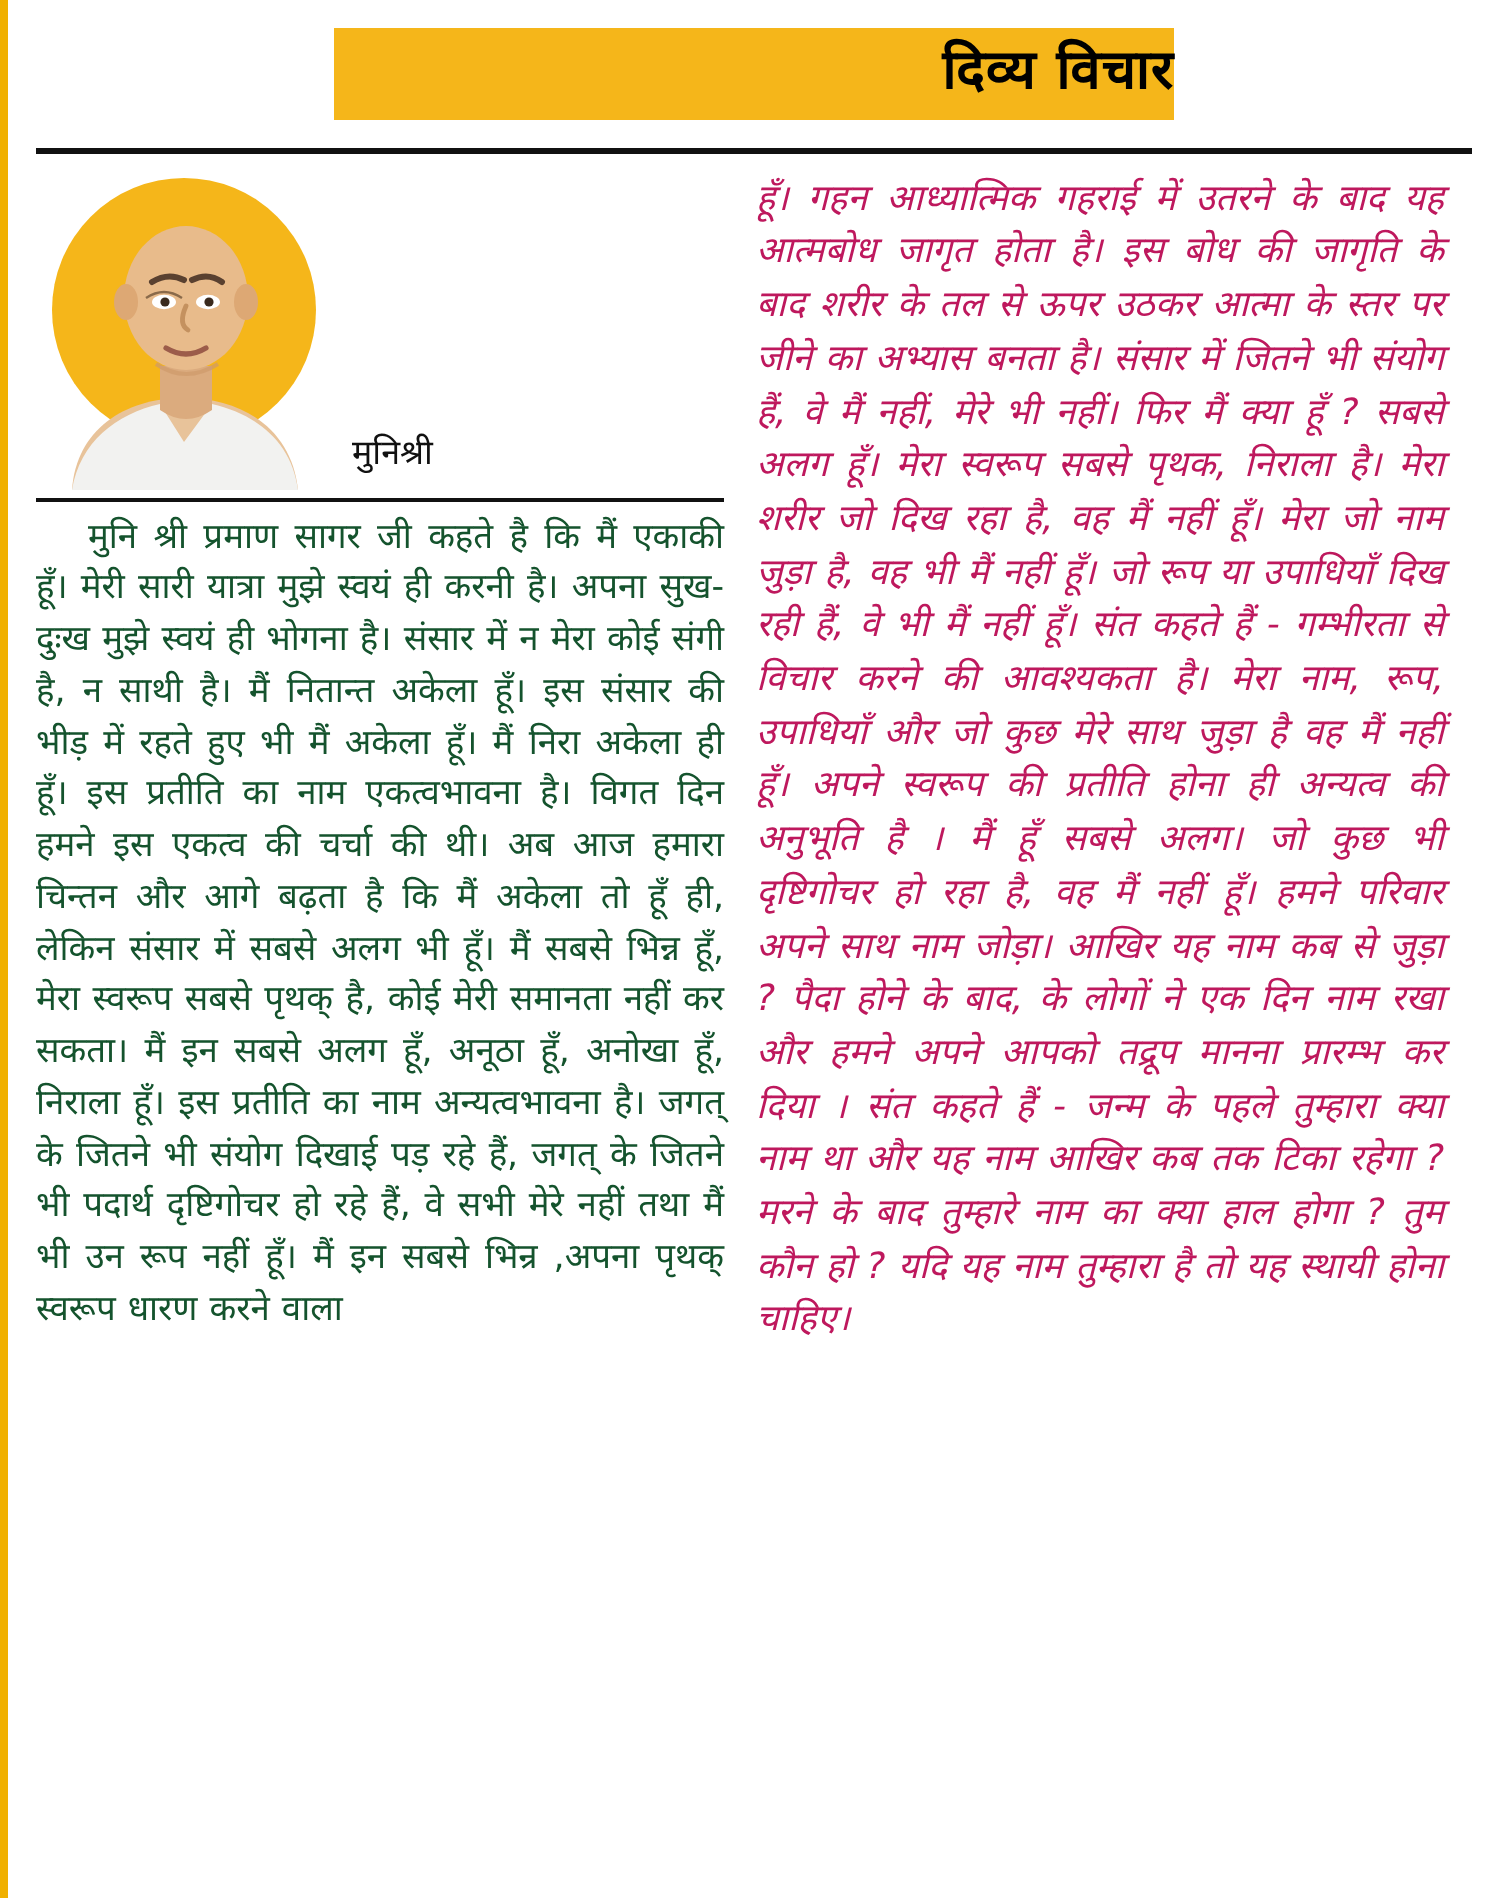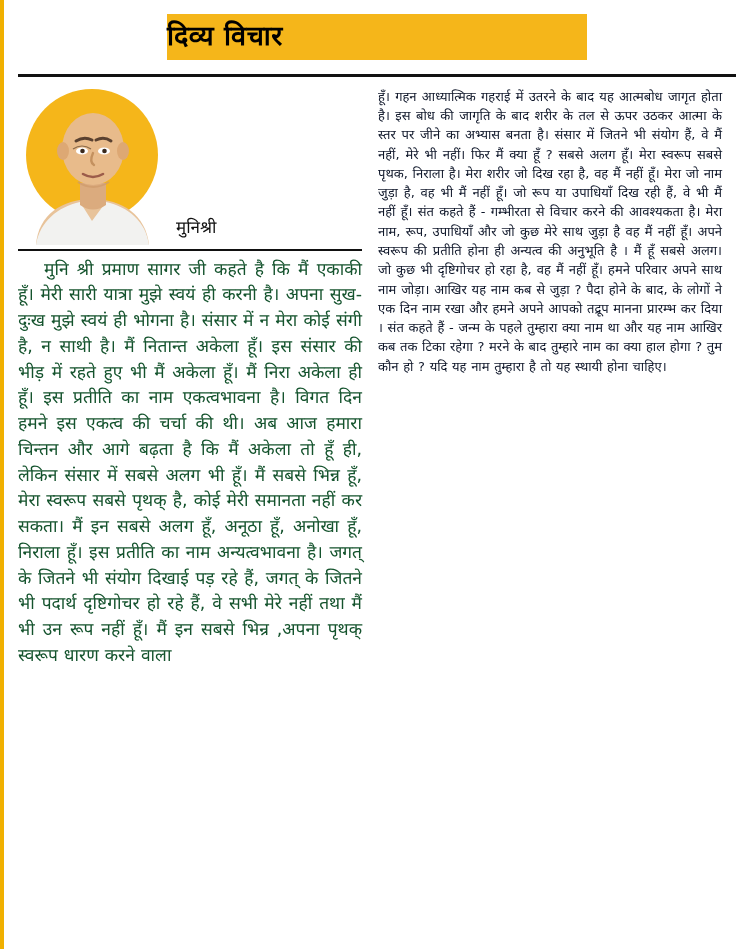--- a/index.html
+++ b/index.html
@@ -20,21 +20,21 @@
     height: 949px;
     box-sizing: border-box;
     padding: 10px 14px 6px 14px;
     border-left: 4px solid #f0b000;
     background: #ffffff;
   }
   .masthead {
     margin: 4px auto 0 auto;
     width: 420px;
     background: #f5b61a;
-    text-align: left;
+    text-align: right;
     padding: 7px 0 9px 0;
   }
   .masthead-title {
     font-family: "DejaVu Sans", sans-serif;
     font-weight: bold;
     font-size: 27px;
     letter-spacing: 0.5px;
     color: #000000;
     line-height: 1.1;
   }
@@ -129,25 +129,26 @@
     text-align: justify;
     text-justify: inter-word;
     color: #14532d;
     word-spacing: 0.5px;
   }
   .body-text.indent {
     text-indent: 26px;
   }
   .right-col-text {
     font-family: "DejaVu Sans", sans-serif;
-    font-size: 13px;
+    font-size: 18px;
     line-height: 1.484;
     text-align: justify;
-    color: #0f172a;
+    color: #be185d;
     word-spacing: 0.5px;
+    font-style: italic;
   }
 </style>
 </head>
 <body>
 
 <div class="page">
 
   <div class="masthead">
     <div class="masthead-title">दिव्य विचार</div>
   </div>

